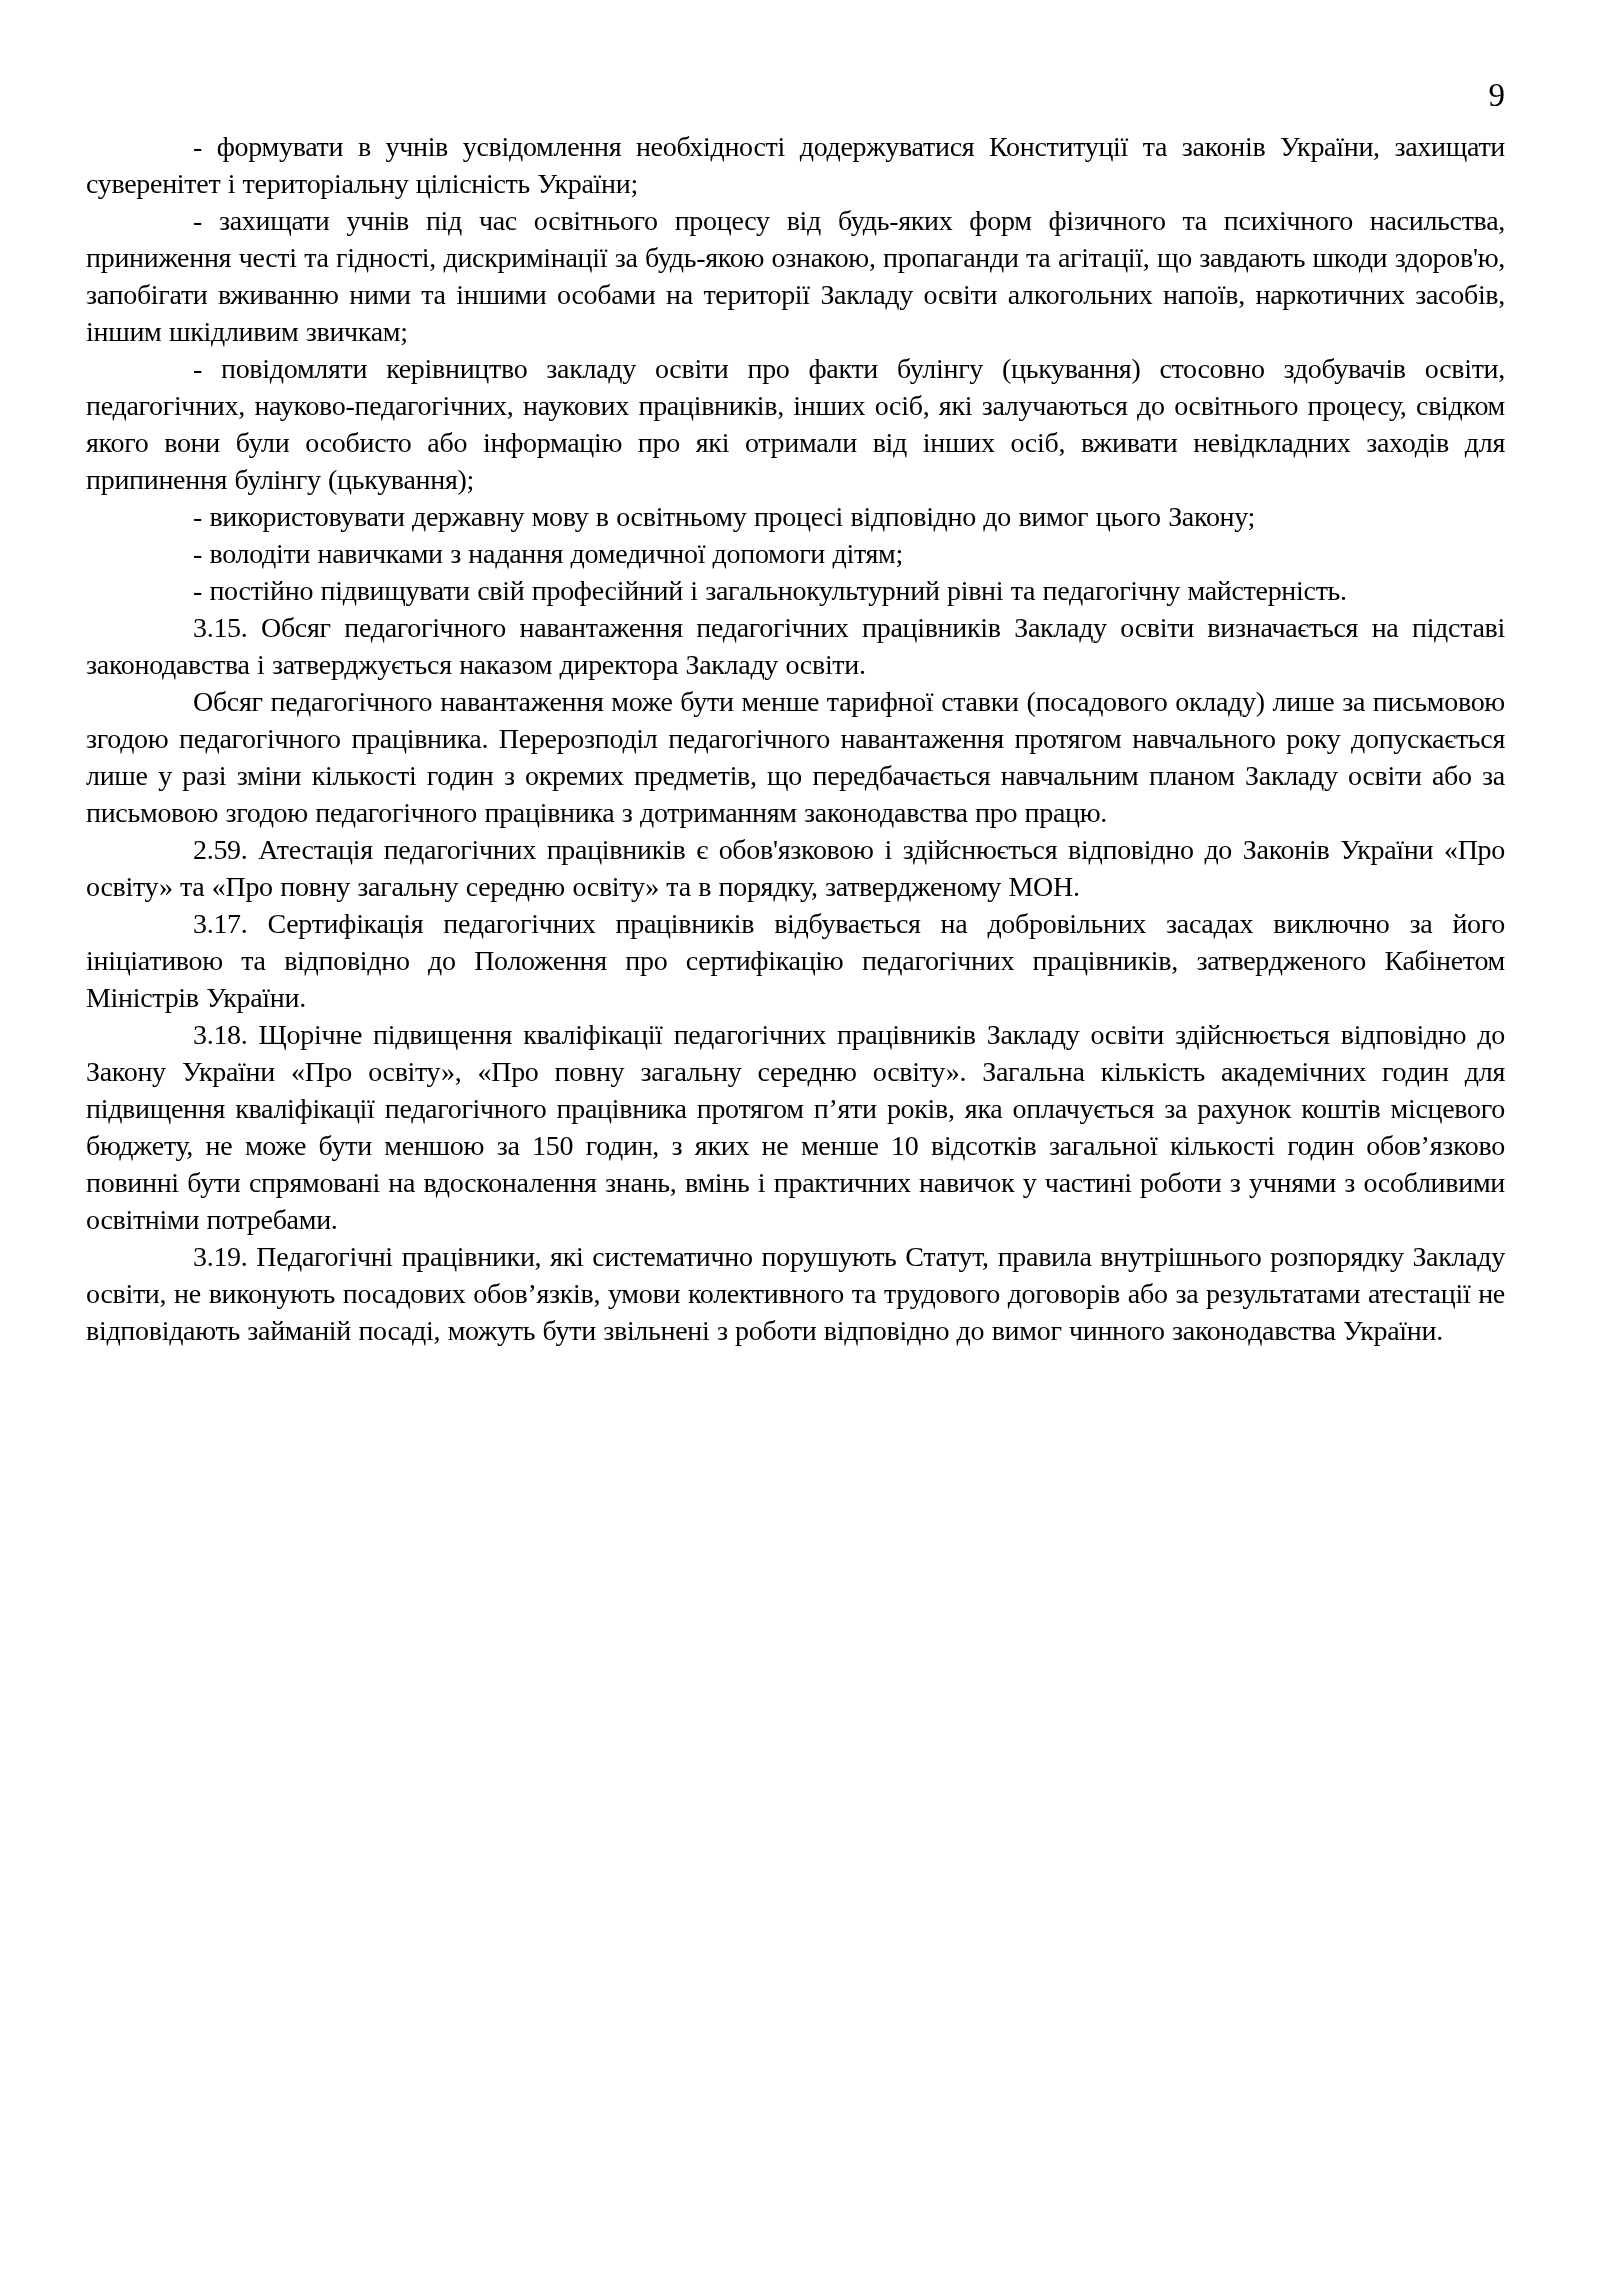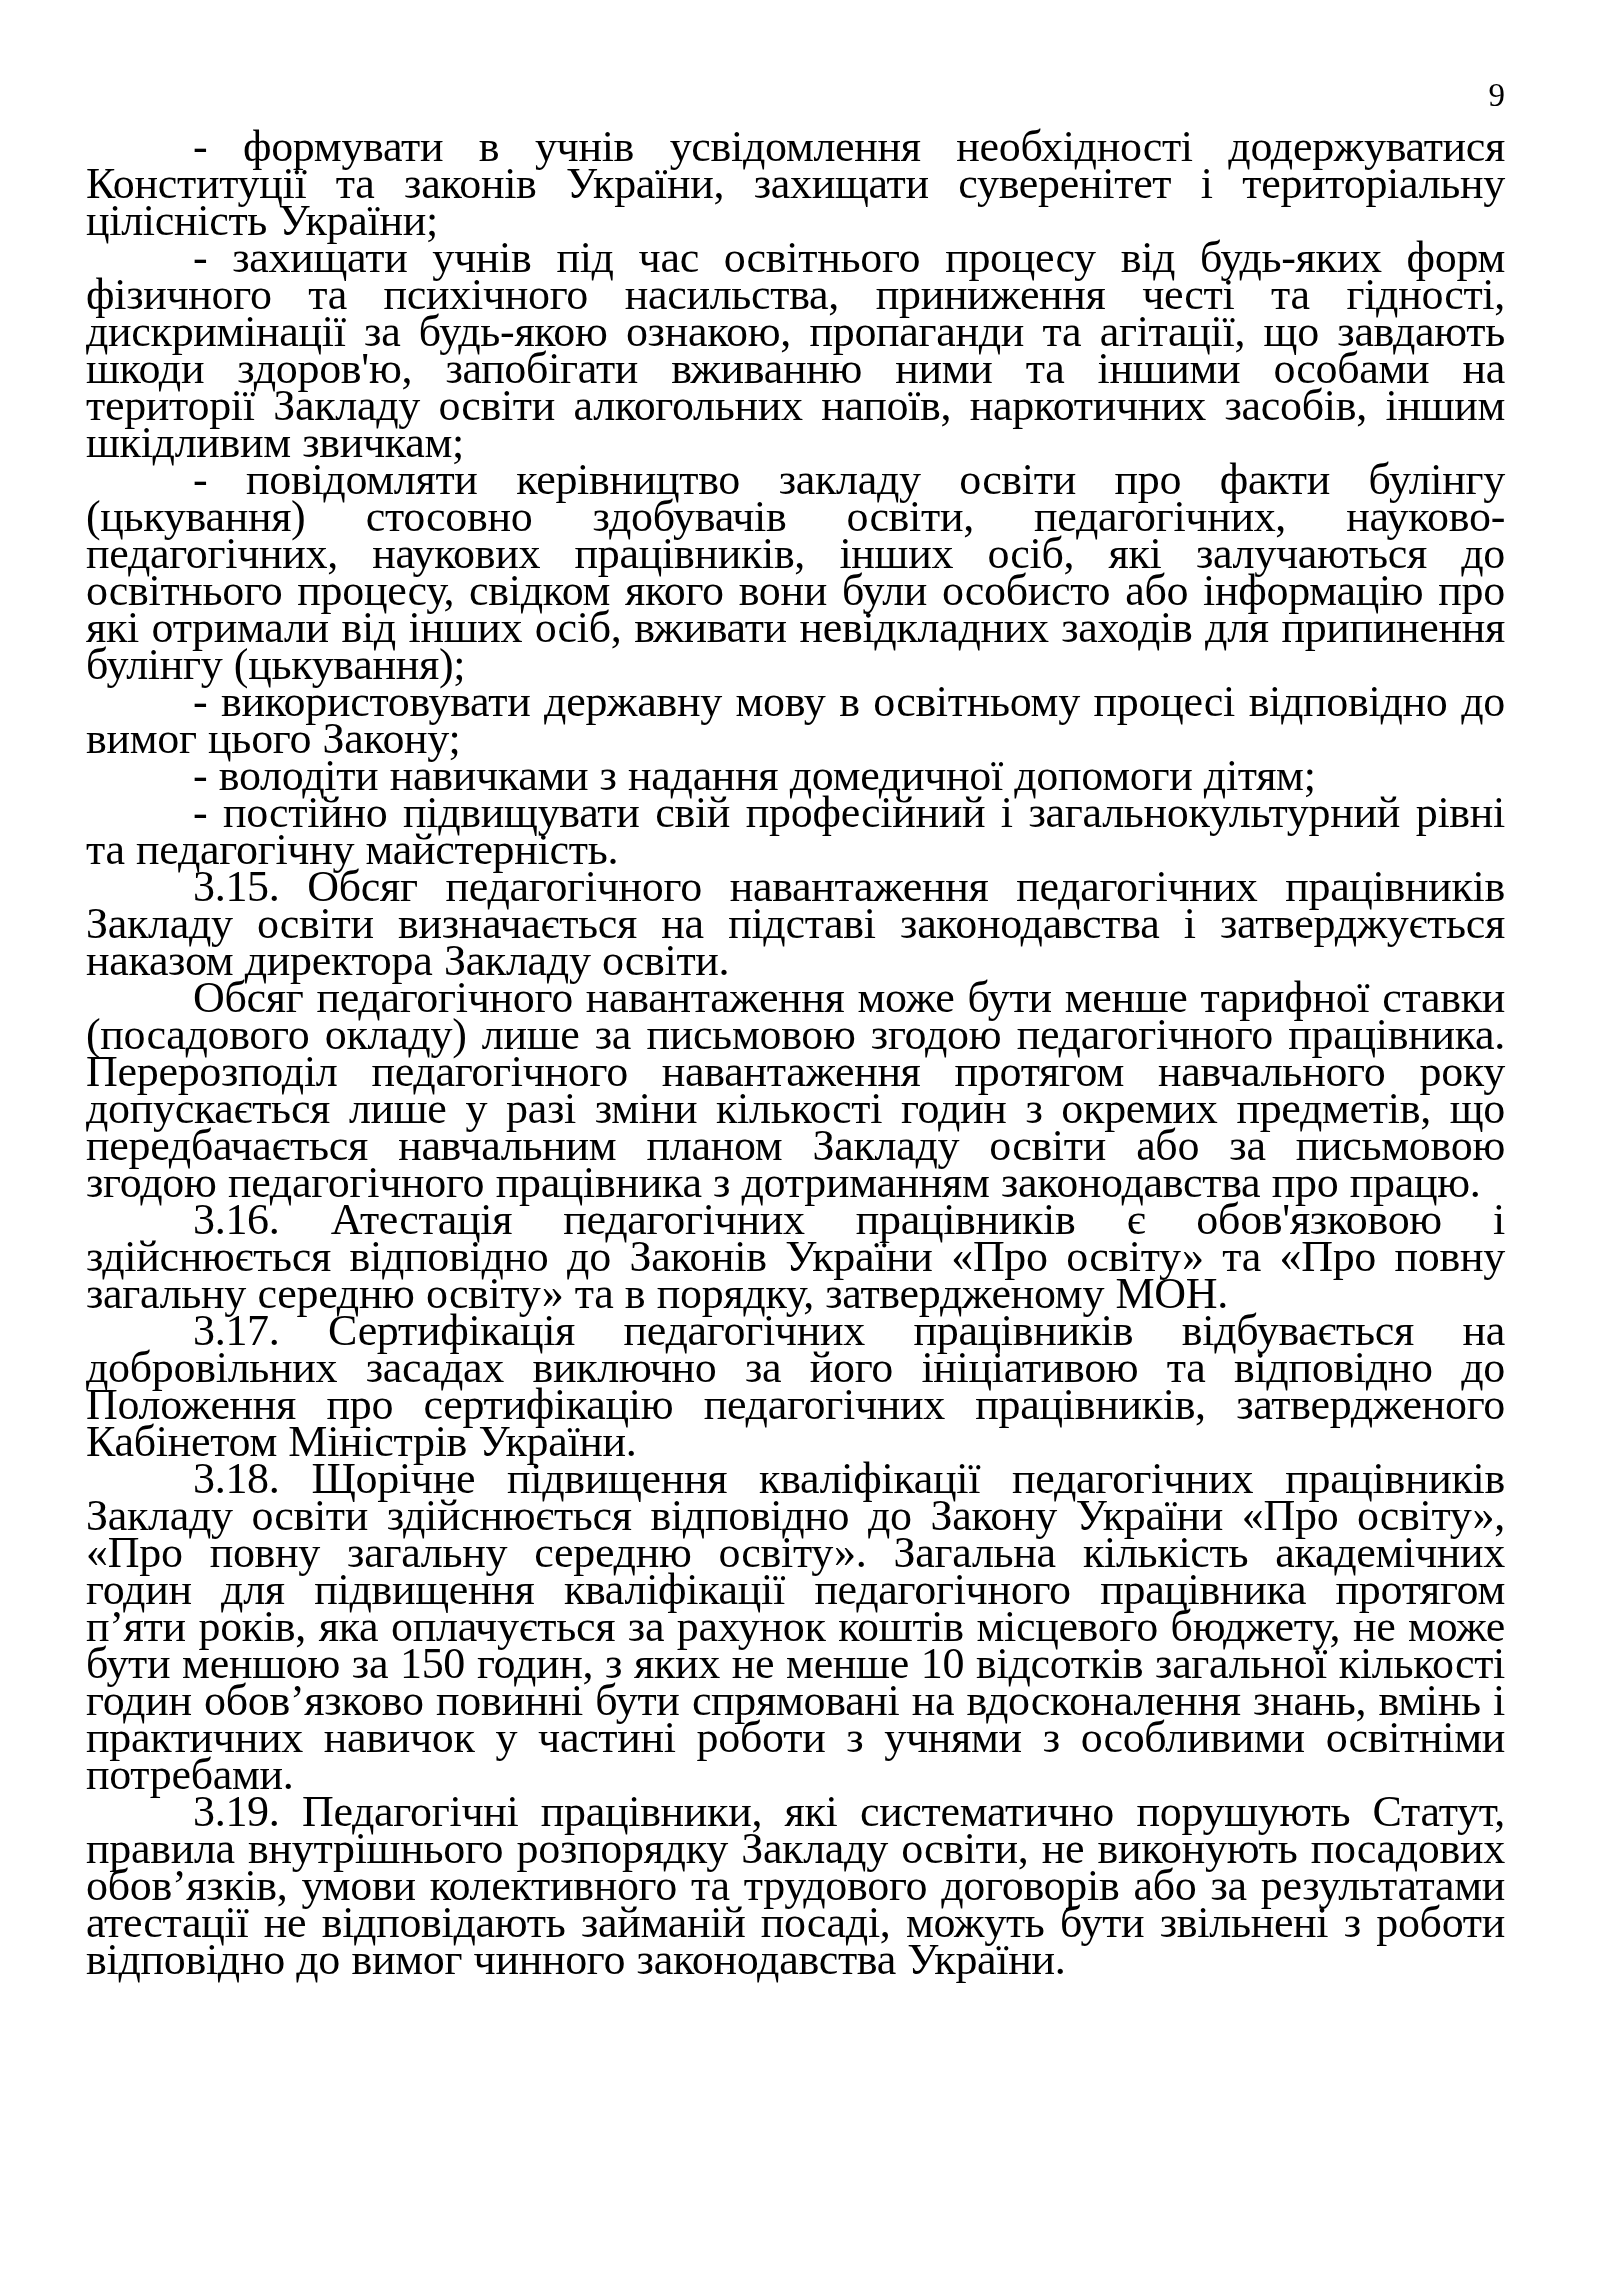--- a/index.html
+++ b/index.html
@@ -16,21 +16,21 @@
     padding: 77px 118px 131px 86px;
     overflow: hidden;
   }
   .page-number {
     text-align: right;
     font-size: 33px;
     line-height: 37px;
     margin-bottom: 14.4px;
   }
   .content p {
-    font-size: 44px;
+    font-size: 28px;
     line-height: 37px;
     text-align: justify;
     text-indent: 107px;
     letter-spacing: -0.3px;
     word-spacing: 0.7px;
   }
 </style>
 </head>
 <body>
 
@@ -39,19 +39,19 @@
 
   <div class="content">
     <p>- формувати в учнів усвідомлення необхідності додержуватися Конституції та законів України, захищати суверенітет і територіальну цілісність України;</p>
     <p>- захищати учнів під час освітнього процесу від будь-яких форм фізичного та психічного насильства, приниження честі та гідності, дискримінації за будь-якою ознакою, пропаганди та агітації, що завдають шкоди здоров'ю, запобігати вживанню ними та іншими особами на території Закладу освіти алкогольних напоїв, наркотичних засобів, іншим шкідливим звичкам;</p>
     <p>- повідомляти керівництво закладу освіти про факти булінгу (цькування) стосовно здобувачів освіти, педагогічних, науково-педагогічних, наукових працівників, інших осіб, які залучаються до освітнього процесу, свідком якого вони були особисто або інформацію про які отримали від інших осіб, вживати невідкладних заходів для припинення булінгу (цькування);</p>
     <p>- використовувати державну мову в освітньому процесі відповідно до вимог цього Закону;</p>
     <p>- володіти навичками з надання домедичної допомоги дітям;</p>
     <p>- постійно підвищувати свій професійний і загальнокультурний рівні та педагогічну майстерність.</p>
     <p>3.15. Обсяг педагогічного навантаження педагогічних працівників Закладу освіти визначається на підставі законодавства і затверджується наказом директора Закладу освіти.</p>
     <p>Обсяг педагогічного навантаження може бути менше тарифної ставки (посадового окладу) лише за письмовою згодою педагогічного працівника. Перерозподіл педагогічного навантаження протягом навчального року допускається лише у разі зміни кількості годин з окремих предметів, що передбачається навчальним планом Закладу освіти або за письмовою згодою педагогічного працівника з дотриманням законодавства про працю.</p>
-    <p>3.16. Атестація педагогічних працівників є обов'язковою і здійснюється відповідно до Законів України «Про освіту» та «Про повну загальну середню освіту» та в порядку, затвердженому МОН.</p>
+    <p>2.59. Атестація педагогічних працівників є обов'язковою і здійснюється відповідно до Законів України «Про освіту» та «Про повну загальну середню освіту» та в порядку, затвердженому МОН.</p>
     <p>3.17. Сертифікація педагогічних працівників відбувається на добровільних засадах виключно за його ініціативою та відповідно до Положення про сертифікацію педагогічних працівників, затвердженого Кабінетом Міністрів України.</p>
     <p>3.18. Щорічне підвищення кваліфікації педагогічних працівників Закладу освіти здійснюється відповідно до Закону України «Про освіту», «Про повну загальну середню освіту». Загальна кількість академічних годин для підвищення кваліфікації педагогічного працівника протягом п’яти років, яка оплачується за рахунок коштів місцевого бюджету, не може бути меншою за 150 годин, з яких не менше 10 відсотків загальної кількості годин обов’язково повинні бути спрямовані на вдосконалення знань, вмінь і практичних навичок у частині роботи з учнями з особливими освітніми потребами.</p>
     <p>3.19. Педагогічні працівники, які систематично порушують Статут, правила внутрішнього розпорядку Закладу освіти, не виконують посадових обов’язків, умови колективного та трудового договорів або за результатами атестації не відповідають займаній посаді, можуть бути звільнені з роботи відповідно до вимог чинного законодавства України.</p>
   </div>
 </div>
 
 
 </body></html>

